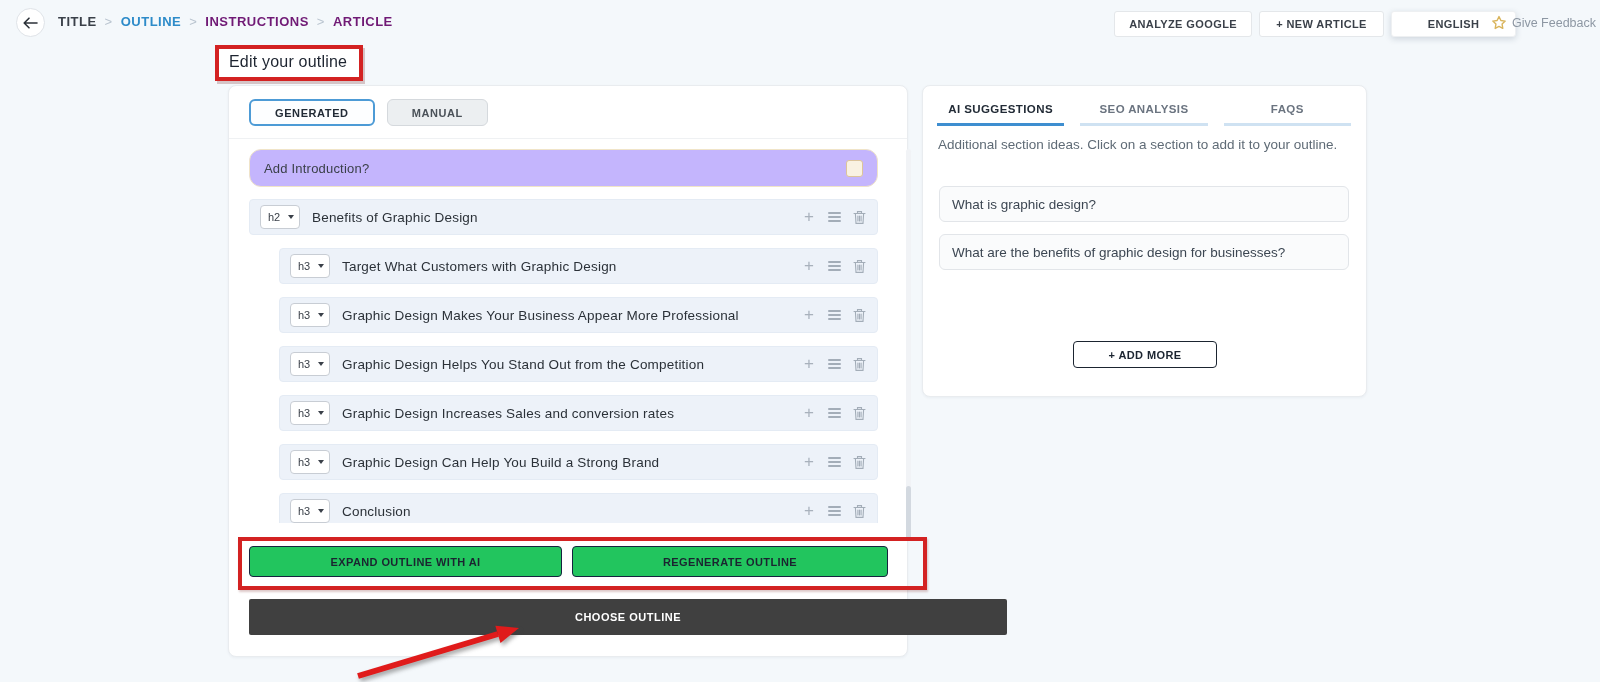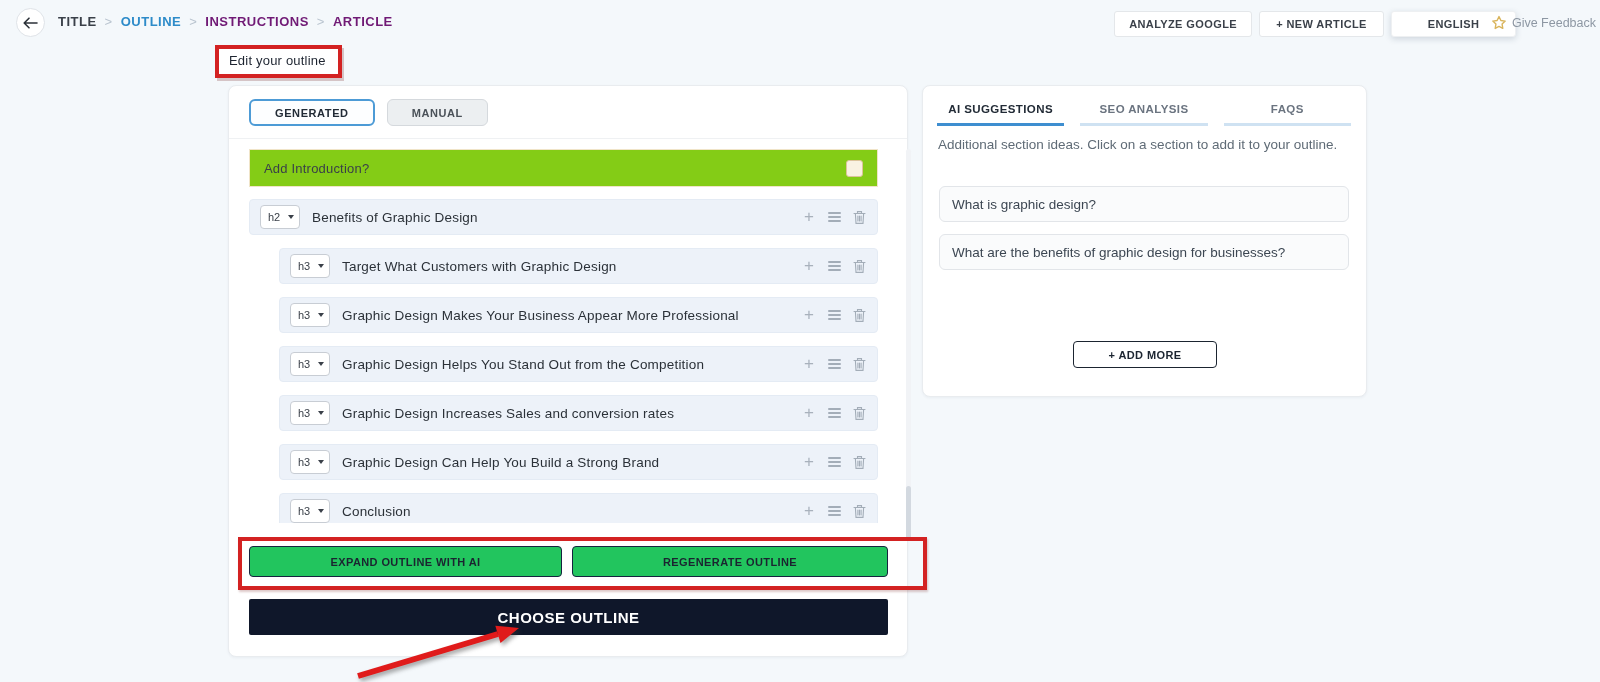--- a/index.html
+++ b/index.html
@@ -23,36 +23,36 @@
   .top-actions { position:absolute; right:84px; top:11px; display:flex; align-items:center; gap:7px; }
   .top-btn { height:26px; min-width:125px; padding:0 14px; background:#fff; border:1px solid #e4e7ea;
     border-radius:3px; font-family:inherit; font-size:11px; font-weight:600; letter-spacing:.4px; color:#3a4049; cursor:pointer; }
   .top-btn.lang { box-shadow:0 2px 6px rgba(40,60,90,.18); border-color:#eef0f2; }
   .feedback { position:absolute; right:-80px; top:4px; display:flex; align-items:center; gap:5px; cursor:pointer; }
   .feedback span { font-size:12.5px; color:#8d97a3; }
 
   
   .heading-box { position:absolute; left:215px; top:45px; border:4px solid #d32222; background:#fff;
     padding:4px 12px 6px 10px; box-shadow:2px 3px 0 rgba(120,40,40,.25); }
-  .heading-box h1 { font-size:13px; font-weight:500; color:#1d2430; letter-spacing:.2px; }
+  .heading-box h1 { font-size:16px; font-weight:500; color:#1d2430; letter-spacing:.2px; }
 
   
   .panel { position:absolute; background:#fff; border:1px solid #e9ecef; border-radius:8px;
     box-shadow:0 1px 3px rgba(20,40,80,.05); }
   .main-panel { left:228px; top:85px; width:680px; height:572px; }
 
   .mode-tabs { position:absolute; left:20px; top:13px; display:flex; gap:12px; }
   .mode-btn { height:27px; min-width:96px; padding:0 24px; border-radius:6px; font-family:inherit;
     font-size:11px; font-weight:600; letter-spacing:.6px; cursor:pointer;
     background:#eceff1; border:1px solid #d5d9dd; color:#4a5158; }
   .mode-btn.active { background:#fdfeff; border:2px solid #4d9bd6; color:#222b36; }
   .panel-divider { position:absolute; left:0; top:52px; width:100%; height:1px; background:#eff1f3; }
 
   .list-area { position:absolute; left:20px; top:63px; width:629px; height:374px; overflow:hidden; }
-  .intro-row { height:38px; background:#84cc16; border:1px solid #f0e4c8; border-radius:0;
+  .intro-row { height:38px; background:#c4b5fd; border:1px solid #f0e4c8; border-radius:12px;
     display:flex; align-items:center; padding:0 14px 0 14px; margin-bottom:12px; }
   .intro-row label { font-size:13px; color:#3a4049; letter-spacing:.2px; }
   .intro-check { margin-left:auto; width:17px; height:17px; appearance:none; -webkit-appearance:none;
     border:1.5px solid #dcc49b; border-radius:3px; background:#f9f2e2; cursor:pointer; }
 
   .orow { height:36px; background:#edf2f9; border:1px solid #e4ebf4; border-radius:4px;
     display:flex; align-items:center; padding:0 10px 0 10px; margin-bottom:13px; }
   .orow.h3 { margin-left:30px; }
   .lvl { position:relative; display:inline-block; margin-right:12px; }
   .lvl select { appearance:none; -webkit-appearance:none; width:40px; height:24px; background:#fff;
@@ -70,22 +70,22 @@
 
   
   .scroll-track { position:absolute; left:677px; top:63px; width:5px; height:392px; background:#f1f3f6; border-radius:3px; }
   .scroll-thumb { position:absolute; left:0; bottom:0; width:5px; height:55px; background:#d3d9e0; border-radius:3px; }
 
   
   .ai-btn { position:absolute; height:31px; background:#22c55e; border:1.5px solid #16233f; border-radius:4px;
     font-family:inherit; font-size:11px; font-weight:700; letter-spacing:.4px; color:#1b2430; cursor:pointer; }
   .expand-btn { left:20px; top:460px; width:313px; }
   .regen-btn  { left:343px; top:460px; width:316px; }
-  .choose-btn { position:absolute; left:20px; top:513px; width:639px; height:36px; background:#0f172a;
-    border:none; border-radius:2px; font-family:inherit; font-size:15px; font-weight:700; letter-spacing:.5px;
+  .choose-btn { position:absolute; left:20px; top:513px; width:758px; height:36px; background:#404040;
+    border:none; border-radius:2px; font-family:inherit; font-size:11px; font-weight:700; letter-spacing:.5px;
     color:#fff; cursor:pointer; }
 
   
   .side-panel { left:922px; top:85px; width:445px; height:312px; }
   .side-tabs { position:absolute; left:14px; top:10px; width:414px; display:flex; }
   .side-tab { flex:1; text-align:center; font-size:11.5px; font-weight:600; letter-spacing:.4px; color:#6b7480;
     padding:7px 0 8px; border-bottom:3px solid #cfe2f2; cursor:pointer; background:none; font-family:inherit; border-top:none; border-left:none; border-right:none; }
   .side-tab.active { color:#222b36; border-bottom-color:#3e8ed0; }
   .side-tab + .side-tab { margin-left:16px; }
   .side-desc { position:absolute; left:15px; top:49px; width:412px; font-size:13.5px; line-height:1.5; color:#5f6b76; }

